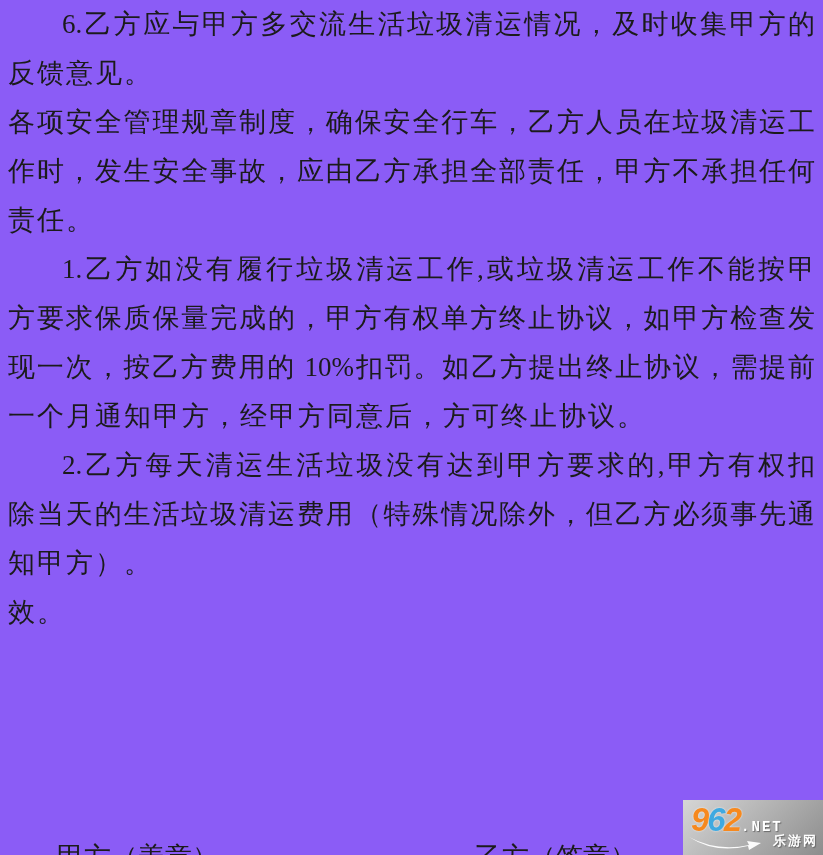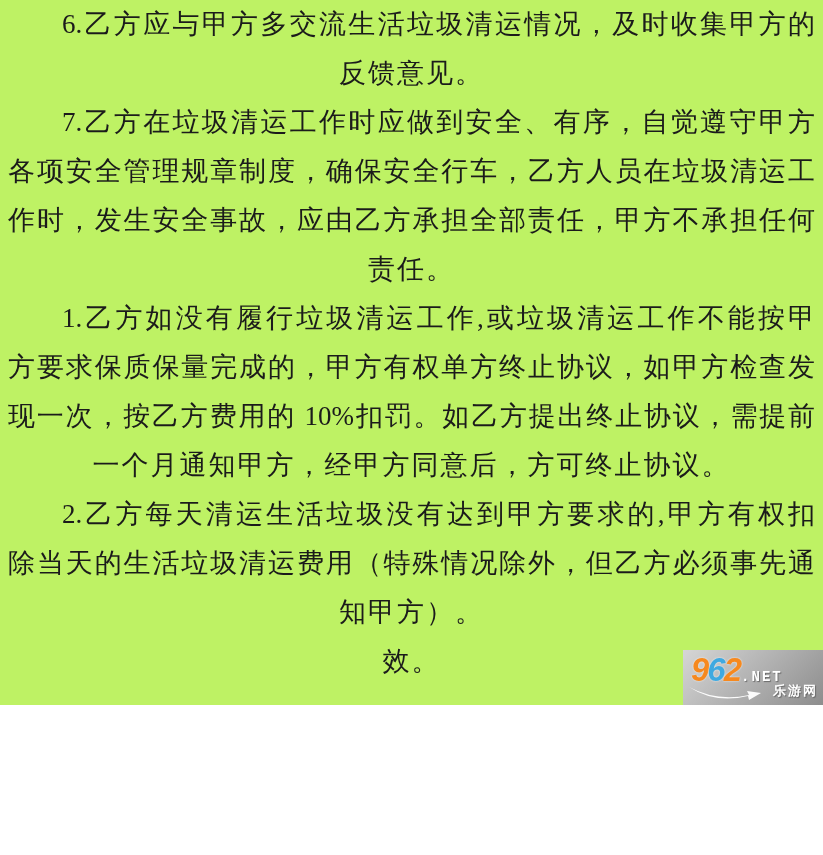--- a/index.html
+++ b/index.html
@@ -3,39 +3,38 @@
 <meta charset="utf-8">
 <style>
   html, body {
     margin: 0;
     padding: 0;
     background: #ffffff;
   }
   .page {
     position: relative;
     width: 823px;
-    height: 705px;
-    background: #bef264;
+    height: 855px;
+    background: #8b5cf6;
     overflow: hidden;
     font-family: "Liberation Serif", serif;
   }
   .doc {
     position: absolute;
     left: 8px;
     top: 0;
     width: 807px;
   }
   .line {
     height: 49px;
     line-height: 49px;
     font-size: 27px;
     color: #1b1b1b;
     letter-spacing: 2px;
     white-space: nowrap;
-    text-align: center;
   }
   .line.just {
     letter-spacing: 0;
     white-space: normal;
     text-align: justify;
     text-align-last: justify;
   }
   .line.indent {
     text-indent: 54px;
   }
@@ -111,21 +110,20 @@
   }
 </style>
 </head>
 <body>
 
 <div class="page">
 
   <div class="doc" id="doc">
       <div class="line indent just">6.乙方应与甲方多交流生活垃圾清运情况，及时收集甲方的</div>
       <div class="line">反馈意见。</div>
-      <div class="line indent just">7.乙方在垃圾清运工作时应做到安全、有序，自觉遵守甲方</div>
       <div class="line just">各项安全管理规章制度，确保安全行车，乙方人员在垃圾清运工</div>
       <div class="line just">作时，发生安全事故，应由乙方承担全部责任，甲方不承担任何</div>
       <div class="line">责任。</div>
       <div class="line indent just">1.乙方如没有履行垃圾清运工作,或垃圾清运工作不能按甲</div>
       <div class="line just">方要求保质保量完成的，甲方有权单方终止协议，如甲方检查发</div>
       <div class="line just">现一次，按乙方费用的 10%扣罚。如乙方提出终止协议，需提前</div>
       <div class="line">一个月通知甲方，经甲方同意后，方可终止协议。</div>
       <div class="line indent just">2.乙方每天清运生活垃圾没有达到甲方要求的,甲方有权扣</div>
       <div class="line just">除当天的生活垃圾清运费用（特殊情况除外，但乙方必须事先通</div>
       <div class="line">知甲方）。</div>

